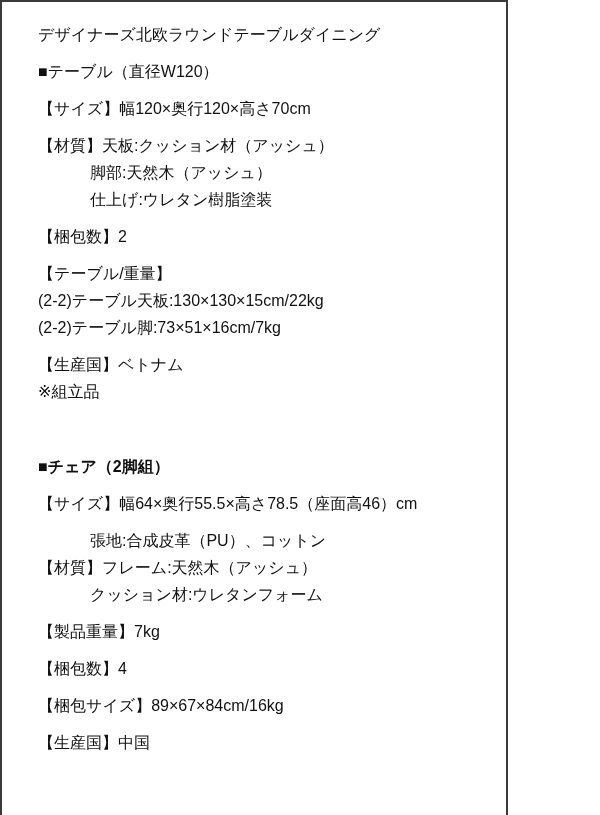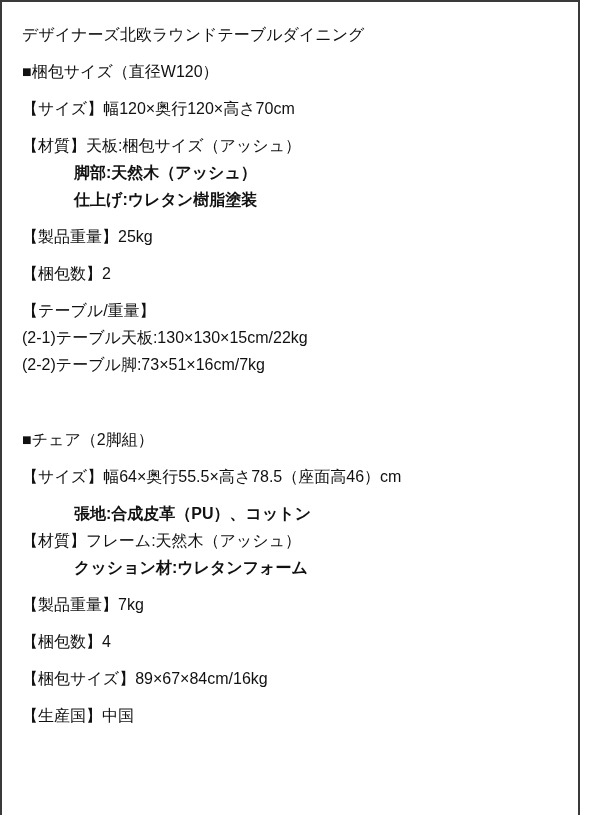--- a/index.html
+++ b/index.html
@@ -7,85 +7,86 @@
     padding: 0;
     background: #ffffff;
   }
   body {
     width: 600px;
     height: 815px;
     overflow: hidden;
   }
   .spec-frame {
     box-sizing: border-box;
-    width: 580px;
+    width: 508px;
     height: 815px;
     background: #ffffff;
     border-top: 2px solid #3a3a3a;
     border-left: 2px solid #3a3a3a;
     border-right: 2px solid #3a3a3a;
     border-bottom: none;
-    padding: 19px 18px 0 20px;
+    padding: 19px 18px 0 36px;
     font-family: "Liberation Sans", "DejaVu Sans", sans-serif;
     font-size: 16px;
     color: #111111;
     letter-spacing: 0;
   }
   .block {
     margin: 0 0 10px 0;
   }
   .line {
     line-height: 27px;
     white-space: nowrap;
   }
   .line.indent {
     padding-left: 52px;
-    font-weight: bold;
   }
   .section-heading-chair {
     margin-top: 48px; 
+    font-weight: bold;
   }
 </style>
 </head>
 <body>
 
 <div class="spec-frame">
 
   <div class="block">
     <div class="line">デザイナーズ北欧ラウンドテーブルダイニング</div>
   </div>
 
   <div class="block">
-    <div class="line">■梱包サイズ（直径W120）</div>
+    <div class="line">■テーブル（直径W120）</div>
   </div>
 
   <div class="block">
     <div class="line">【サイズ】幅120×奥行120×高さ70cm</div>
   </div>
 
   <div class="block">
-    <div class="line">【材質】天板:梱包サイズ（アッシュ）</div>
+    <div class="line">【材質】天板:クッション材（アッシュ）</div>
     <div class="line indent">脚部:天然木（アッシュ）</div>
     <div class="line indent">仕上げ:ウレタン樹脂塗装</div>
   </div>
 
-  <div class="block">
-    <div class="line">【製品重量】25kg</div>
-  </div>
 
   <div class="block">
     <div class="line">【梱包数】2</div>
   </div>
 
   <div class="block">
     <div class="line">【テーブル/重量】</div>
-    <div class="line">(2-1)テーブル天板:130×130×15cm/22kg</div>
+    <div class="line">(2-2)テーブル天板:130×130×15cm/22kg</div>
     <div class="line">(2-2)テーブル脚:73×51×16cm/7kg</div>
   </div>
 
+  <div class="block">
+    <div class="line">【生産国】ベトナム</div>
+    <div class="line">※組立品</div>
+  </div>
 
   <div class="block section-heading-chair">
     <div class="line">■チェア（2脚組）</div>
   </div>
 
   <div class="block">
     <div class="line">【サイズ】幅64×奥行55.5×高さ78.5（座面高46）cm</div>
   </div>
 
   <div class="block">

